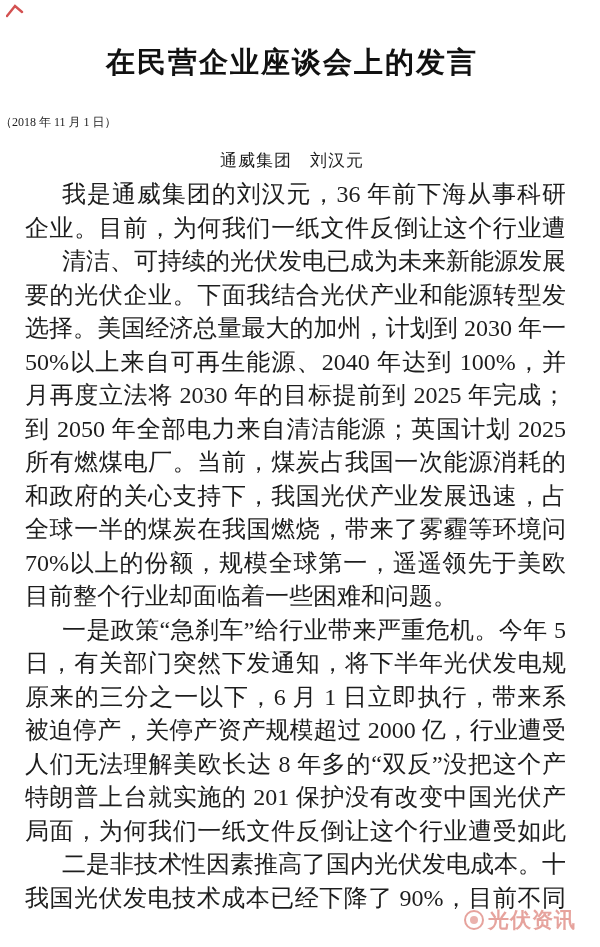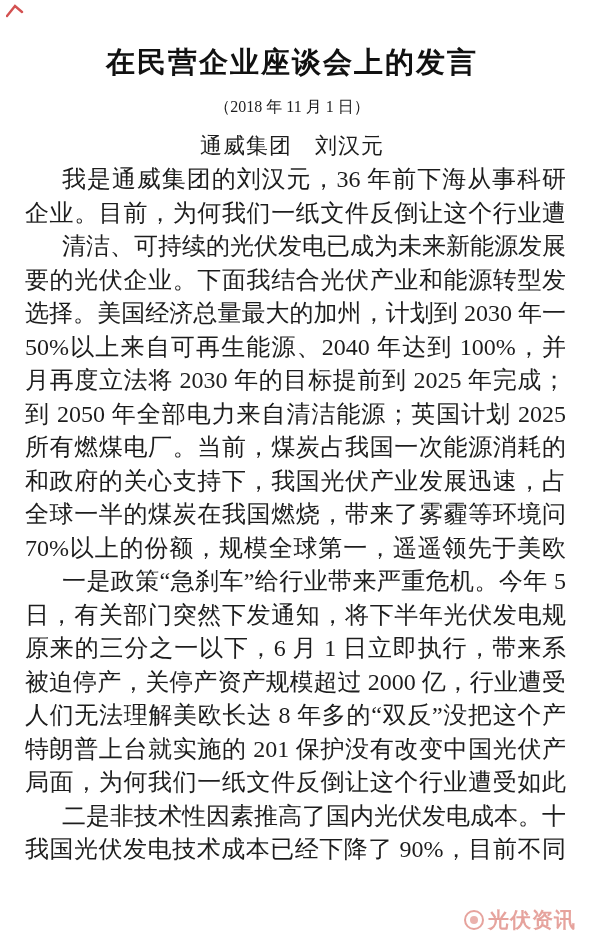--- a/index.html
+++ b/index.html
@@ -16,29 +16,28 @@
     margin: 0;
     padding-top: 44px;
     text-align: center;
     font-size: 29px;
     line-height: 36px;
     font-weight: bold;
     letter-spacing: 2px;
     color: #111111;
   }
   .date-line {
-    margin-top: 15px;
-    text-align: center;
-    font-size: 16px;
+    margin-top: 30px;
+    font-size: 12px;
     line-height: 24px;
   }
   .byline {
     margin-top: 16px;
     text-align: center;
-    font-size: 22px;
+    font-size: 17px;
     line-height: 22px;
     letter-spacing: 1px;
   }
   .doc-body {
     margin: 6px 18px 0 25px;
     font-size: 24px;
   }
   .line {
     height: 33.5px;
     line-height: 33.5px;
@@ -107,20 +106,21 @@
       <div class="line first">清洁、可持续的光伏发电已成为未来新能源发展的主要</div>
       <div class="line end">要的光伏企业。下面我结合光伏产业和能源转型发言。</div>
       <div class="line">选择。美国经济总量最大的加州，计划到 2030 年一次能源</div>
       <div class="line">50%以上来自可再生能源、2040 年达到 100%，并于今年 9</div>
       <div class="line">月再度立法将 2030 年的目标提前到 2025 年完成；法国计划</div>
       <div class="line">到 2050 年全部电力来自清洁能源；英国计划 2025 年前关闭</div>
       <div class="line">所有燃煤电厂。当前，煤炭占我国一次能源消耗的 60%以上，</div>
       <div class="line">和政府的关心支持下，我国光伏产业发展迅速，占据了全球</div>
       <div class="line">全球一半的煤炭在我国燃烧，带来了雾霾等环境问题。在党</div>
       <div class="line">70%以上的份额，规模全球第一，遥遥领先于美欧日韩。但</div>
+      <div class="line end">目前整个行业却面临着一些困难和问题。</div>
       <div class="line first">一是政策“急刹车”给行业带来严重危机。今年 5 月 31</div>
       <div class="line">日，有关部门突然下发通知，将下半年光伏发电规模压缩到</div>
       <div class="line">原来的三分之一以下，6 月 1 日立即执行，带来系统性风险，</div>
       <div class="line">被迫停产，关停产资产规模超过 2000 亿，行业遭受重创。</div>
       <div class="line">人们无法理解美欧长达 8 年多的“双反”没把这个产业搞垮，</div>
       <div class="line">特朗普上台就实施的 201 保护没有改变中国光伏产业的领先</div>
       <div class="line end">局面，为何我们一纸文件反倒让这个行业遭受如此重创。</div>
       <div class="line first">二是非技术性因素推高了国内光伏发电成本。十年来，</div>
       <div class="line">我国光伏发电技术成本已经下降了 90%，目前不同地区</div>
     </div>

